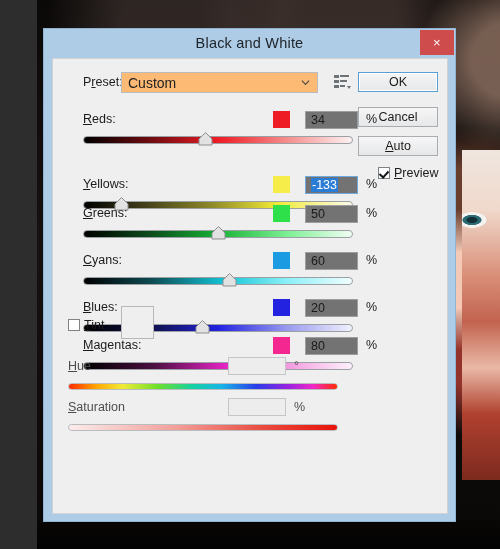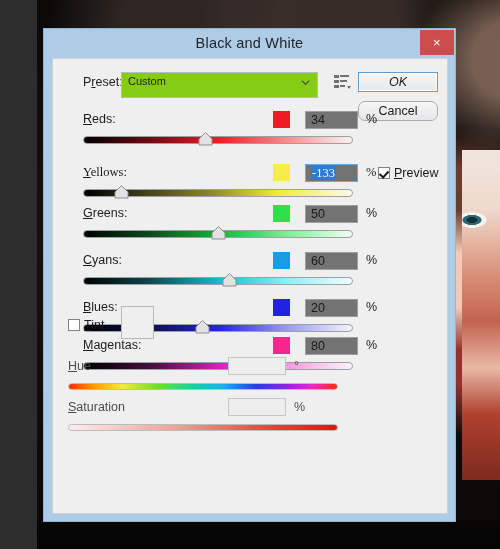--- a/index.html
+++ b/index.html
@@ -56,41 +56,41 @@
     position:absolute;left:8px;top:29px;width:396px;height:456px;
     background:#efeff0;border:1px solid #cfd2d4;box-sizing:border-box;
   }
 
   
   .preset-row{position:absolute;left:15px;top:13px;width:370px;height:22px;}
   .lbl{font-size:12.5px;color:#1e1e1e;}
   .u{text-decoration:underline;}
   .preset-label{position:absolute;left:0;top:3px;margin-left:15px;}
   .combo{
-    position:absolute;left:53px;top:0;width:197px;height:26px;
-    background:#84cc16;border:1px solid #b9bcbe;box-sizing:border-box;
-    font-size:11px;color:#222;padding:2px 0 0 6px;
+    position:absolute;left:53px;top:0;width:197px;height:21px;
+    background:#fdba74;border:1px solid #b9bcbe;box-sizing:border-box;
+    font-size:14px;color:#222;padding:2px 0 0 6px;
   }
   .combo-arrow{
     position:absolute;right:7px;top:5px;width:9px;height:9px;
   }
   .preset-menu-icon{
     position:absolute;left:265px;top:1px;width:19px;height:18px;
   }
 
   
   .btn{
     position:absolute;left:305px;width:80px;height:20px;
     font-size:12.5px;color:#1a1a1a;text-align:center;line-height:19px;
     background:linear-gradient(180deg,#f6f6f7,#e6e7e8);
     border:1px solid #a9adb1;box-sizing:border-box;
   }
   .btn.primary{border:1px solid #5a9fd4;box-shadow:inset 0 0 0 1px #fff;}
-  .btn-ok{top:13px;font-style:italic;}
-  .btn-cancel{top:42px;border-radius:7px;}
+  .btn-ok{top:13px;}
+  .btn-cancel{top:48px;}
   .btn-auto{top:77px;}
   .preview-row{position:absolute;left:305px;top:107px;font-size:12.5px;color:#1a1a1a;margin-left:20px;}
   .cb{
     display:inline-block;width:12px;height:12px;background:#fff;
     border:1px solid #7e8387;box-sizing:border-box;vertical-align:-2px;
     position:relative;margin-right:4px;
   }
   .cb.checked::after{
     content:"";position:absolute;left:2px;top:1px;width:4px;height:7px;
     border:solid #15181a;border-width:0 2px 2px 0;transform:rotate(42deg);
@@ -173,39 +173,40 @@
           <rect x="1" y="7" width="5" height="3" fill="#6d7276"></rect>
           <rect x="7" y="7" width="7" height="2" fill="#6d7276"></rect>
           <rect x="1" y="12" width="5" height="3" fill="#6d7276"></rect>
           <rect x="7" y="12" width="5" height="2" fill="#6d7276"></rect>
           <path d="M14 13 l4 0 l-2 3 z" fill="#6d7276"></path>
         </svg>
       </div>
 
       <div class="btn primary btn-ok">OK</div>
       <div class="btn btn-cancel">Cancel</div>
+      <div class="btn btn-auto"><span class="u">A</span>uto</div>
 
       <div class="preview-row">
         <span class="cb checked"></span><span><span class="u">P</span>review</span>
       </div>
 
       <div id="sliders">
           <div class="srow" style="top: 52px;">
             <span class="name"><span class="u">R</span>eds:</span>
             <div class="swatch" style="background:#ee1c25"></div>
             <div class="numbox">34</div>
             <span class="pct">%</span>
             <div class="track" style="background:linear-gradient(90deg,#000000 0%,#7e0d12 28%,#ee1c25 50%,#f58a8a 75%,#fdf2f2 100%)"></div>
             <div class="thumb" style="left:121.5px">
               <svg width="15" height="14" viewBox="0 0 15 14">
                 <path d="M7.5 0.5 L14 7 L14 13 L1 13 L1 7 Z" fill="#e2e2e2" stroke="#8b8f92" stroke-width="1"></path>
               </svg>
             </div>
           </div>
-          <div class="srow" style="top: 105px; font-family: Liberation Serif, serif;">
+          <div class="srow" style="top: 117px;">
             <span class="name"><span class="u">Y</span>ellows:</span>
             <div class="swatch" style="background:#f6ec4a"></div>
             <div class="numbox focused"><span class="sel">-133</span></div>
             <span class="pct">%</span>
             <div class="track" style="background:linear-gradient(90deg,#000000 0%,#3a3718 20%,#8f8a28 48%,#f2ea36 72%,#fcfbe8 100%)"></div>
             <div class="thumb" style="left:37.800000000000004px">
               <svg width="15" height="14" viewBox="0 0 15 14">
                 <path d="M7.5 0.5 L14 7 L14 13 L1 13 L1 7 Z" fill="#e2e2e2" stroke="#8b8f92" stroke-width="1"></path>
               </svg>
             </div>

